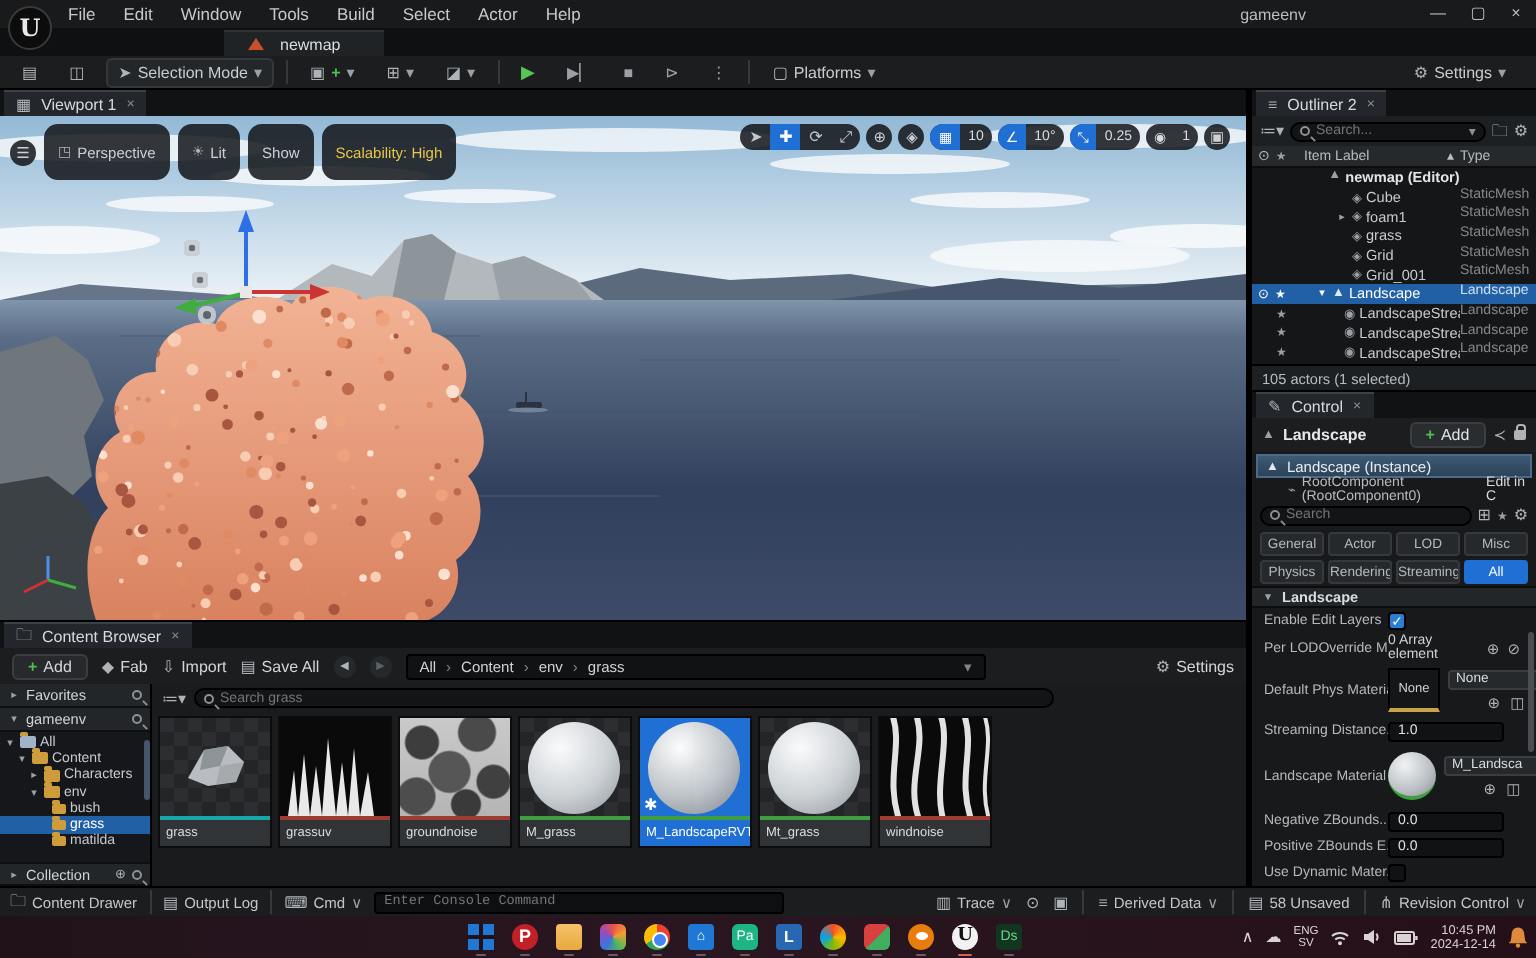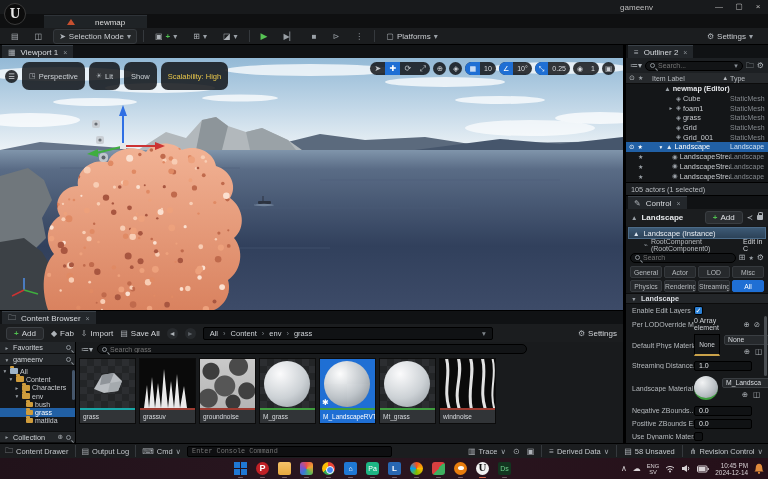--- a/index.html
+++ b/index.html
@@ -8,21 +8,21 @@
   .abs { position:absolute; }
 
   
   #titlebar { left:0; top:0; width:768px; height:14px; background:#181a1c; display:flex; align-items:center; }
   #ue-logo { position:absolute; left:4px; top:3px; width:22px; height:22px; border-radius:50%; background:#0c0c0c; border:1px solid #3a3a3a; z-index:5; display:flex; align-items:center; justify-content:center; color:#e8e8e8; font-size:12px; font-weight:bold; font-family:"DejaVu Serif", serif;}
   #menus { display:flex; gap:14px; margin-left:34px; color:#c9c9c9; font-size:8.5px; }
   #menus span { cursor:default; }
   #win-title { position:absolute; right:115px; top:3px; color:#bdbdbd; font-size:8px; }
   .wbtn { position:absolute; top:2px; width:10px; height:10px; color:#bdbdbd; font-size:8px; text-align:center; line-height:10px; }
   #tabrow { left:0; top:14px; width:768px; height:14px; background:#0f1011; display:flex; align-items:flex-end; }
-  #level-tab { margin-left:44px; height:13px; background:#1f2326; border-top:1px solid #2e3338; padding:0 22px 0 23px; display:flex; align-items:center; gap:20px; font-size:8px; color:#dcdcdc; }
+  #level-tab { margin-left:112px; height:13px; background:#1f2326; border-top:1px solid #2e3338; padding:0 22px 0 12px; display:flex; align-items:center; gap:8px; font-size:8px; color:#dcdcdc; }
   .map-ico { width:0; height:0; border-left:4px solid transparent; border-right:4px solid transparent; border-bottom:6px solid #c7502f; }
   #toolbar { left:0; top:28px; width:768px; height:17px; background:#1b1d1f; border-bottom:1px solid #000; display:flex; align-items:center; gap:6px; padding:0 6px; }
   .tbtn { display:flex; align-items:center; gap:3px; color:#c9ccd0; font-size:8px; padding:2px 5px; border-radius:3px; }
   .tbtn.box { background:#242729; border:1px solid #35393d; }
   .tico { font-size:8px; color:#aeb3b8; }
   .sep { width:1px; height:12px; background:#35393d; }
   .play { color:#57c454; font-size:9px; }
   .grey { color:#9aa0a6; }
   #settings-top { margin-left:auto; display:flex; align-items:center; gap:3px; margin-right:4px; }
 
@@ -50,21 +50,21 @@
   .rtabbar { height:13px; background:#101214; display:flex; }
   .rowline { display:flex; align-items:center; gap:3px; padding:0 4px; }
   .searchbox { flex:1; height:10px; background:#121416; border:1px solid #000; border-radius:6px; color:#8a9096; font-size:7px; display:flex; align-items:center; gap:3px; padding:0 4px; }
   .searchbox input { background:transparent; border:none; outline:none; color:#c9ccd0; font-size:7px; width:100%; font-family:"Liberation Sans",sans-serif; }
   .mag { width:5px; height:5px; border:1px solid #8a9096; border-radius:50%; position:relative; flex:none; }
   .mag::after { content:''; position:absolute; width:3px; height:1px; background:#8a9096; transform:rotate(45deg); left:4px; top:5px; }
 
   #outliner-head { height:15px; display:flex; align-items:center; gap:3px; padding:0 4px; background:#1d2023; }
   #outliner-cols { height:11px; background:#26292c; display:flex; align-items:center; font-size:7px; color:#b8bcc0; border-bottom:1px solid #0c0c0c;}
   #outliner-rows { height:98px; background:#141618; overflow:hidden; position:relative; }
-  .orow { height:9.7px; display:flex; align-items:center; font-size:7.3px; color:#c7cace; }
+  .orow { height:9.7px; display:flex; font-size:7.3px; color:#c7cace; }
   .orow .gut { width:26px; display:flex; gap:3px; padding-left:3px; flex:none; align-items:center;}
   .orow .lab { flex:1; display:flex; align-items:center; gap:2px; overflow:hidden; white-space:nowrap; }
   .orow .typ { width:38px; flex:none; color:#84898e; font-size:7px; overflow:hidden; white-space:nowrap; }
   .orow.sel { background:#2160a5; color:#fff; }
   .orow.sel .typ { color:#cfe0f2; }
   .oic { font-size:6.5px; color:#9aa0a6; }
   .star { font-size:6px; color:#9aa0a6; }
   .worldrow { justify-content:center; font-weight:bold; color:#e2e4e7; }
   #outliner-foot { height:13px; background:#1d2023; display:flex; align-items:center; padding:0 5px; font-size:7.3px; color:#b8bcc0; border-top:1px solid #000;}
 
@@ -168,20 +168,30 @@
   .ico-ds { background:#12351f; border-radius:2px; color:#6fd08c; font-size:7px; text-align:center; line-height:13px; }
 
   .lockic { width:6px; height:5px; background:#aeb3b8; border-radius:1px; position:relative; }
   .lockic::before { content:''; position:absolute; top:-3px; left:1px; width:3px; height:3px; border:1px solid #aeb3b8; border-bottom:none; border-radius:2px 2px 0 0; }
 </style>
 </head>
 <body>
 
 <div id="titlebar" class="abs">
   <div id="ue-logo">U</div>
+  <div id="menus">
+    <span>File</span>
+    <span>Edit</span>
+    <span>Window</span>
+    <span>Tools</span>
+    <span>Build</span>
+    <span>Select</span>
+    <span>Actor</span>
+    <span>Help</span>
+  </div>
   <span id="win-title">gameenv</span>
   <span class="wbtn" style="right:44px">—</span>
   <span class="wbtn" style="right:24px">▢</span>
   <span class="wbtn" style="right:5px">×</span>
 </div>
 
 <div id="tabrow" class="abs">
   <div id="level-tab">
     <span class="map-ico"></span>
     <span>newmap</span>

